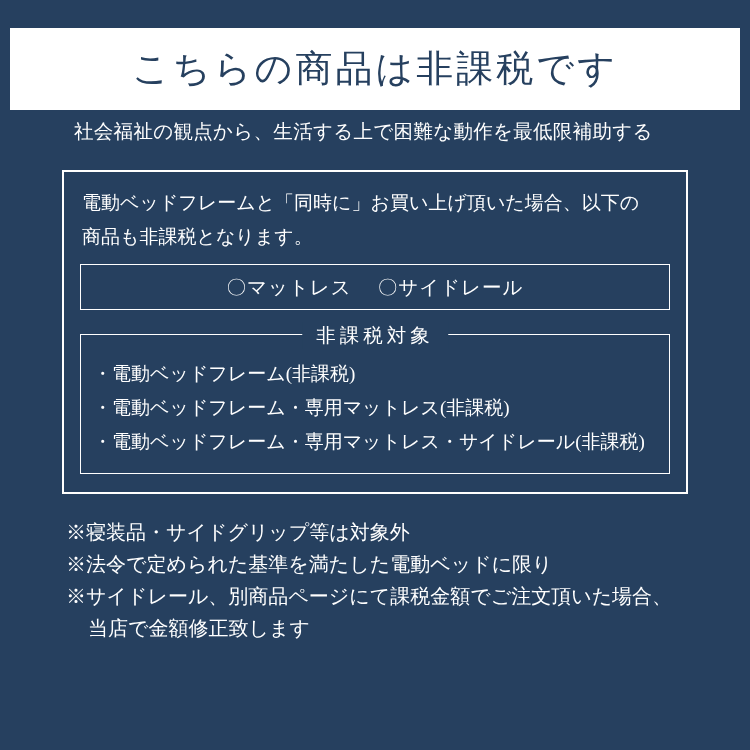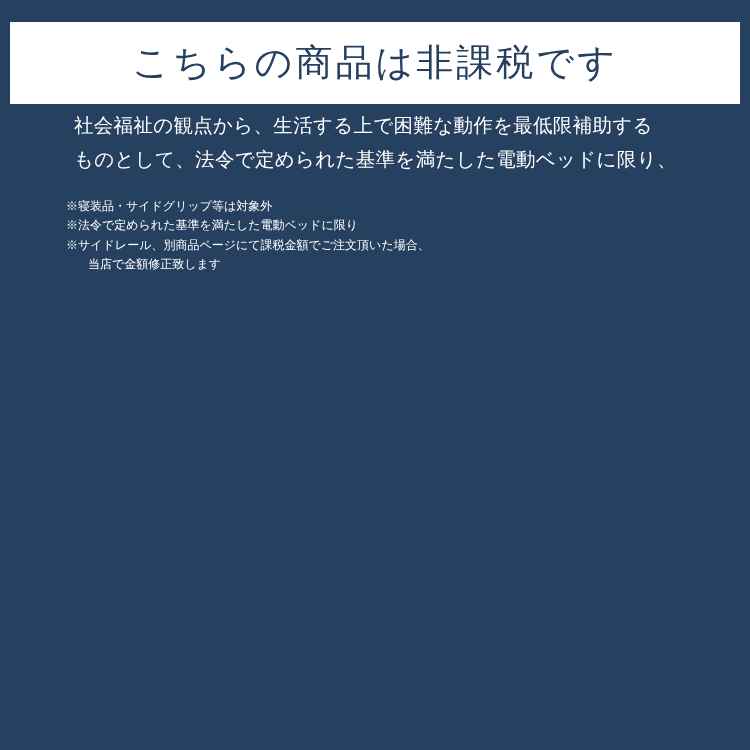--- a/index.html
+++ b/index.html
@@ -12,21 +12,21 @@
     background: #ffffff;
     font-family: "Liberation Serif", "DejaVu Serif", serif;
     overflow: hidden;
   }
   .page {
     position: relative;
     width: 750px;
     height: 750px;
     background: #26405f;
     box-sizing: border-box;
-    padding: 10px 10px 10px 10px;
+    padding: 16px 10px 10px 10px;
   }
   .inner {
     position: relative;
     width: 730px;
     height: 730px;
     background: #26405f;
     box-sizing: border-box;
   }
   
   .headband {
@@ -131,21 +131,21 @@
   .legendbox li::before {
     content: "・";
   }
 
   
   .notes {
     margin-top: 22px;
     padding-left: 4px;
   }
   .notes .note {
-    font-size: 12px;
+    font-size: 20px;
     line-height: 1.6;
     white-space: nowrap;
   }
   .notes .note.indent {
     padding-left: 22px;
   }
 </style>
 </head>
 <body>
 
@@ -153,22 +153,39 @@
   <div class="inner">
 
     <div class="headband">
       <div class="title">こちらの商品は非課税です</div>
     </div>
 
     <div class="content">
 
 
       <p class="para">社会福祉の観点から、生活する上で困難な動作を最低限補助する</p>
-      <p class="para">ものとして、法令で定められた基準を満たした電動ベッドに限り、</p>
 
+      <div class="box">
+        <p class="box-lead">電動ベッドフレームと「同時に」お買い上げ頂いた場合、以下の</p>
+        <p class="box-lead">商品も非課税となります。</p>
+
+        <div class="options">
+          <span>〇マットレス</span>
+          <span>〇サイドレール</span>
+        </div>
+
+        <div class="legendbox">
+          <div class="legend">非課税対象</div>
+          <ul>
+            <li>電動ベッドフレーム(非課税)</li>
+            <li>電動ベッドフレーム・専用マットレス(非課税)</li>
+            <li>電動ベッドフレーム・専用マットレス・サイドレール(非課税)</li>
+          </ul>
+        </div>
+      </div>
 
       <div class="notes">
         <div class="note">※寝装品・サイドグリップ等は対象外</div>
         <div class="note">※法令で定められた基準を満たした電動ベッドに限り</div>
         <div class="note">※サイドレール、別商品ページにて課税金額でご注文頂いた場合、</div>
         <div class="note indent">当店で金額修正致します</div>
 
       </div>
 
     </div>

